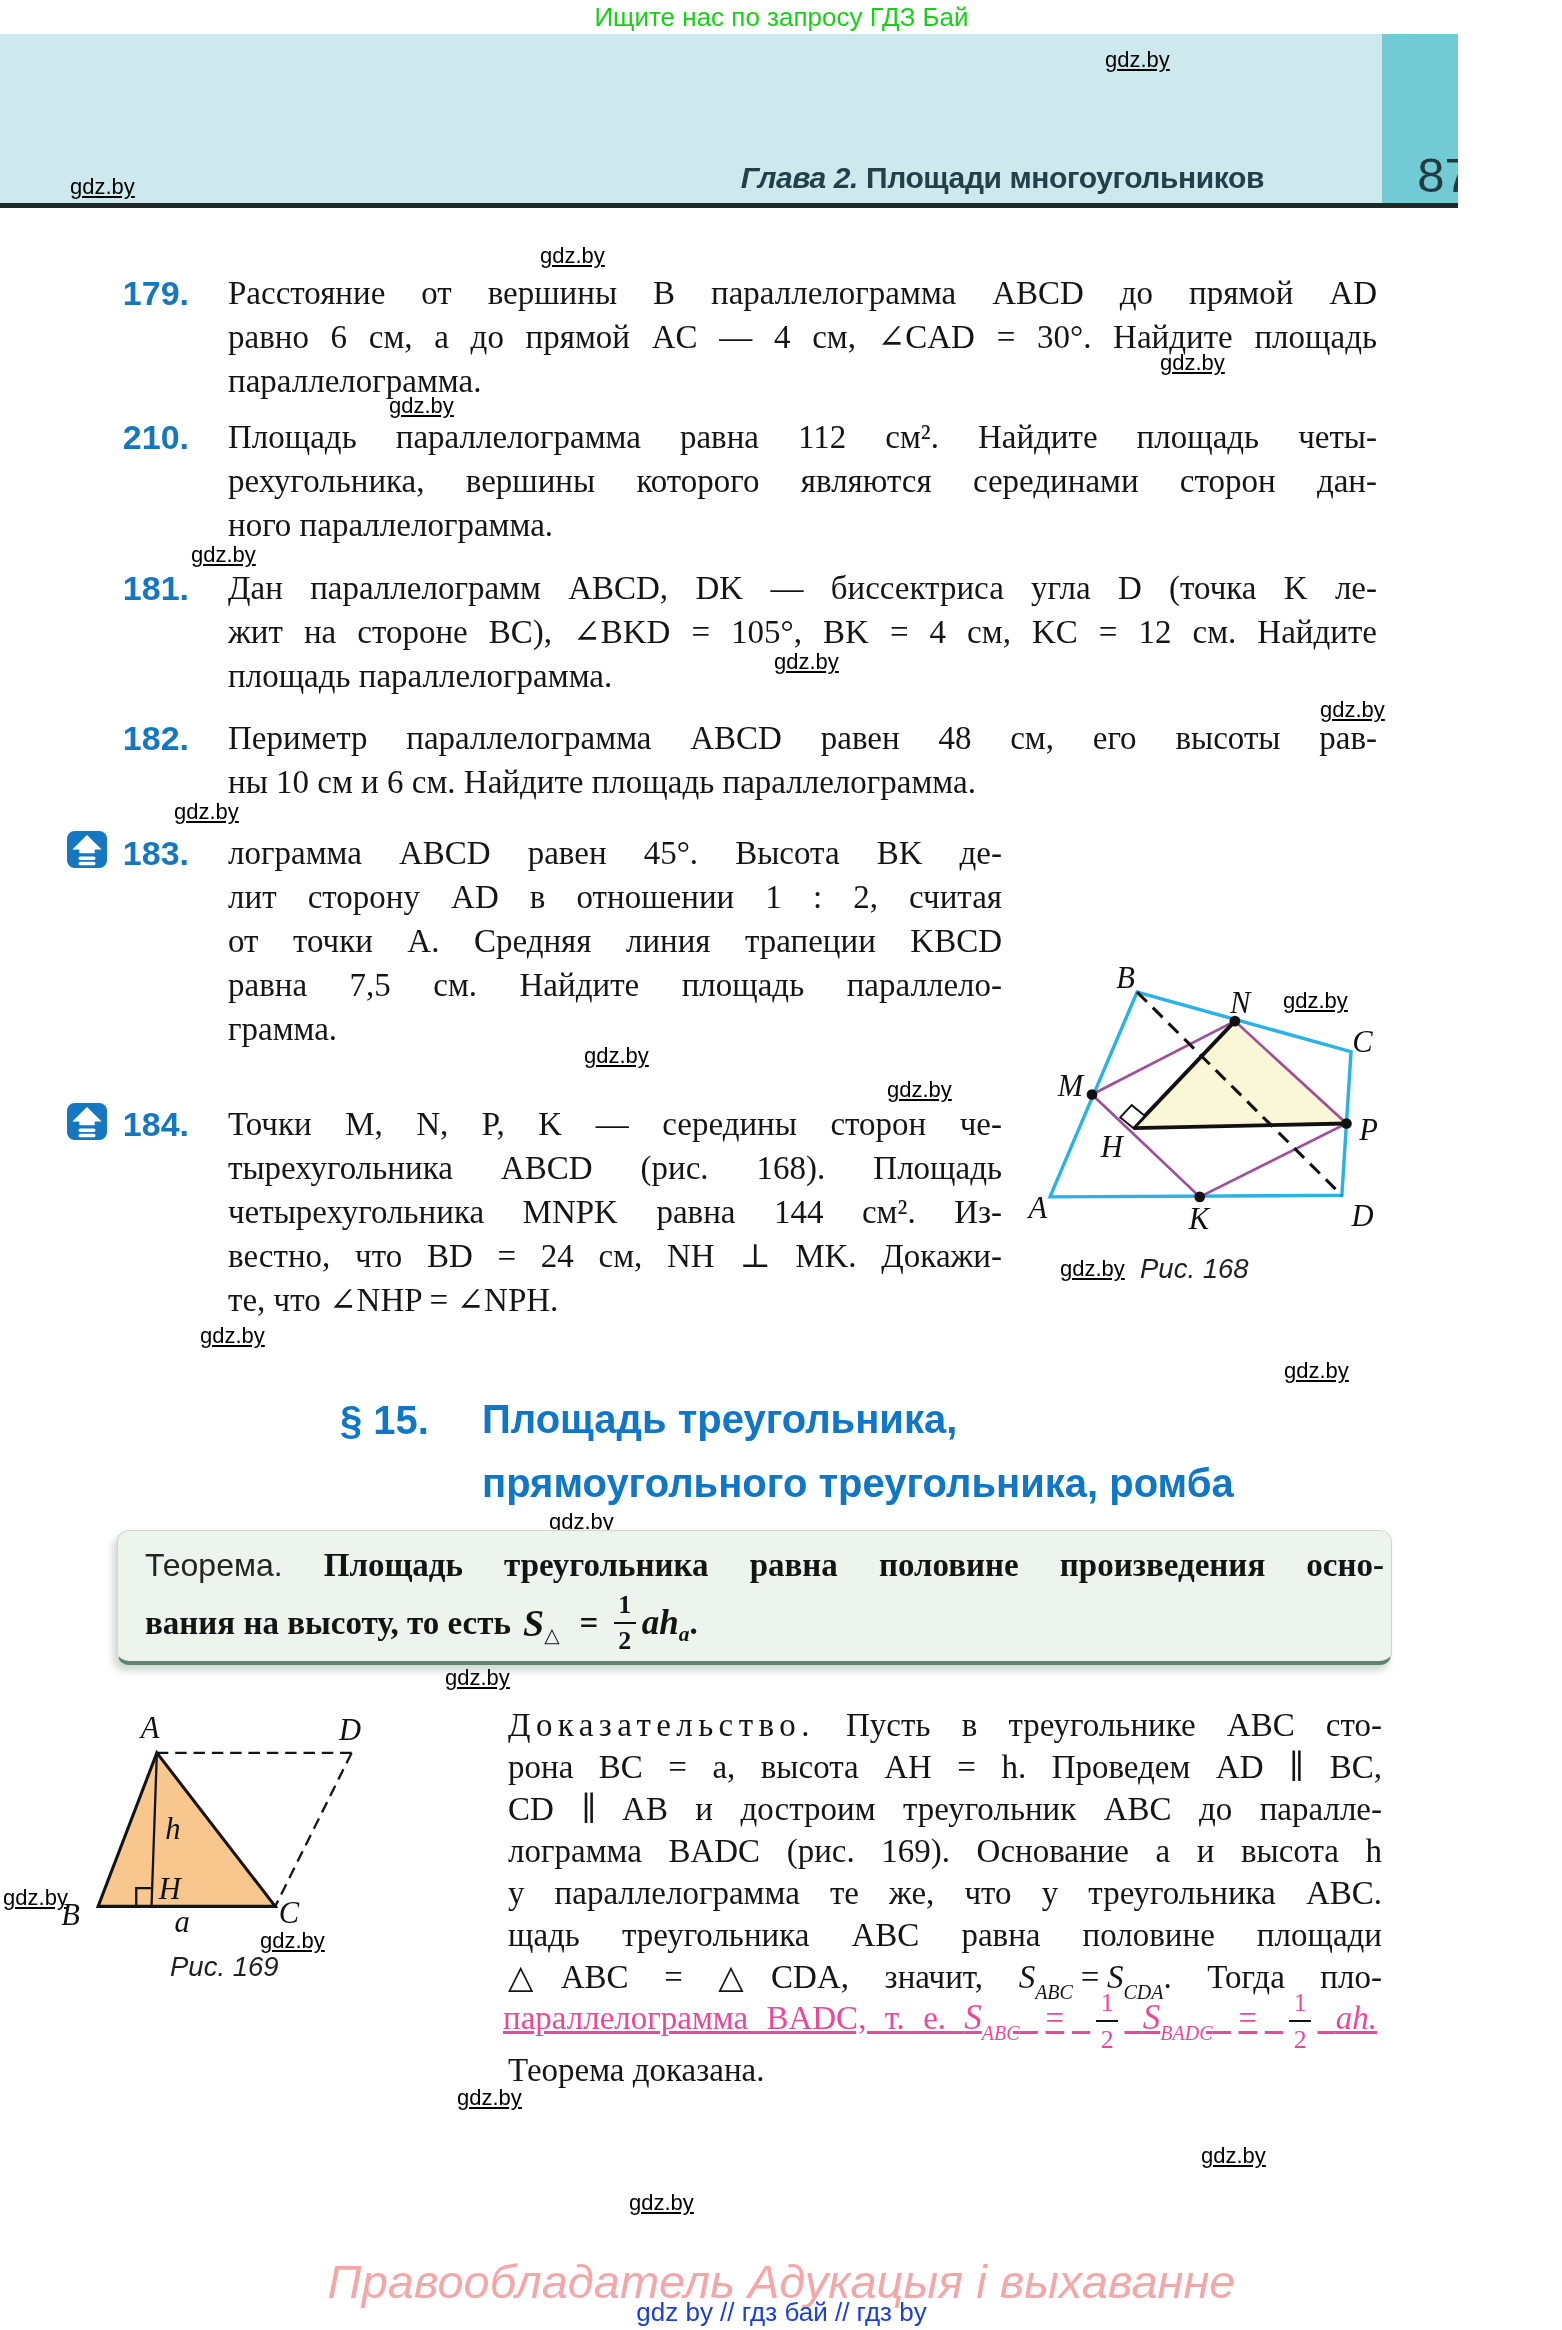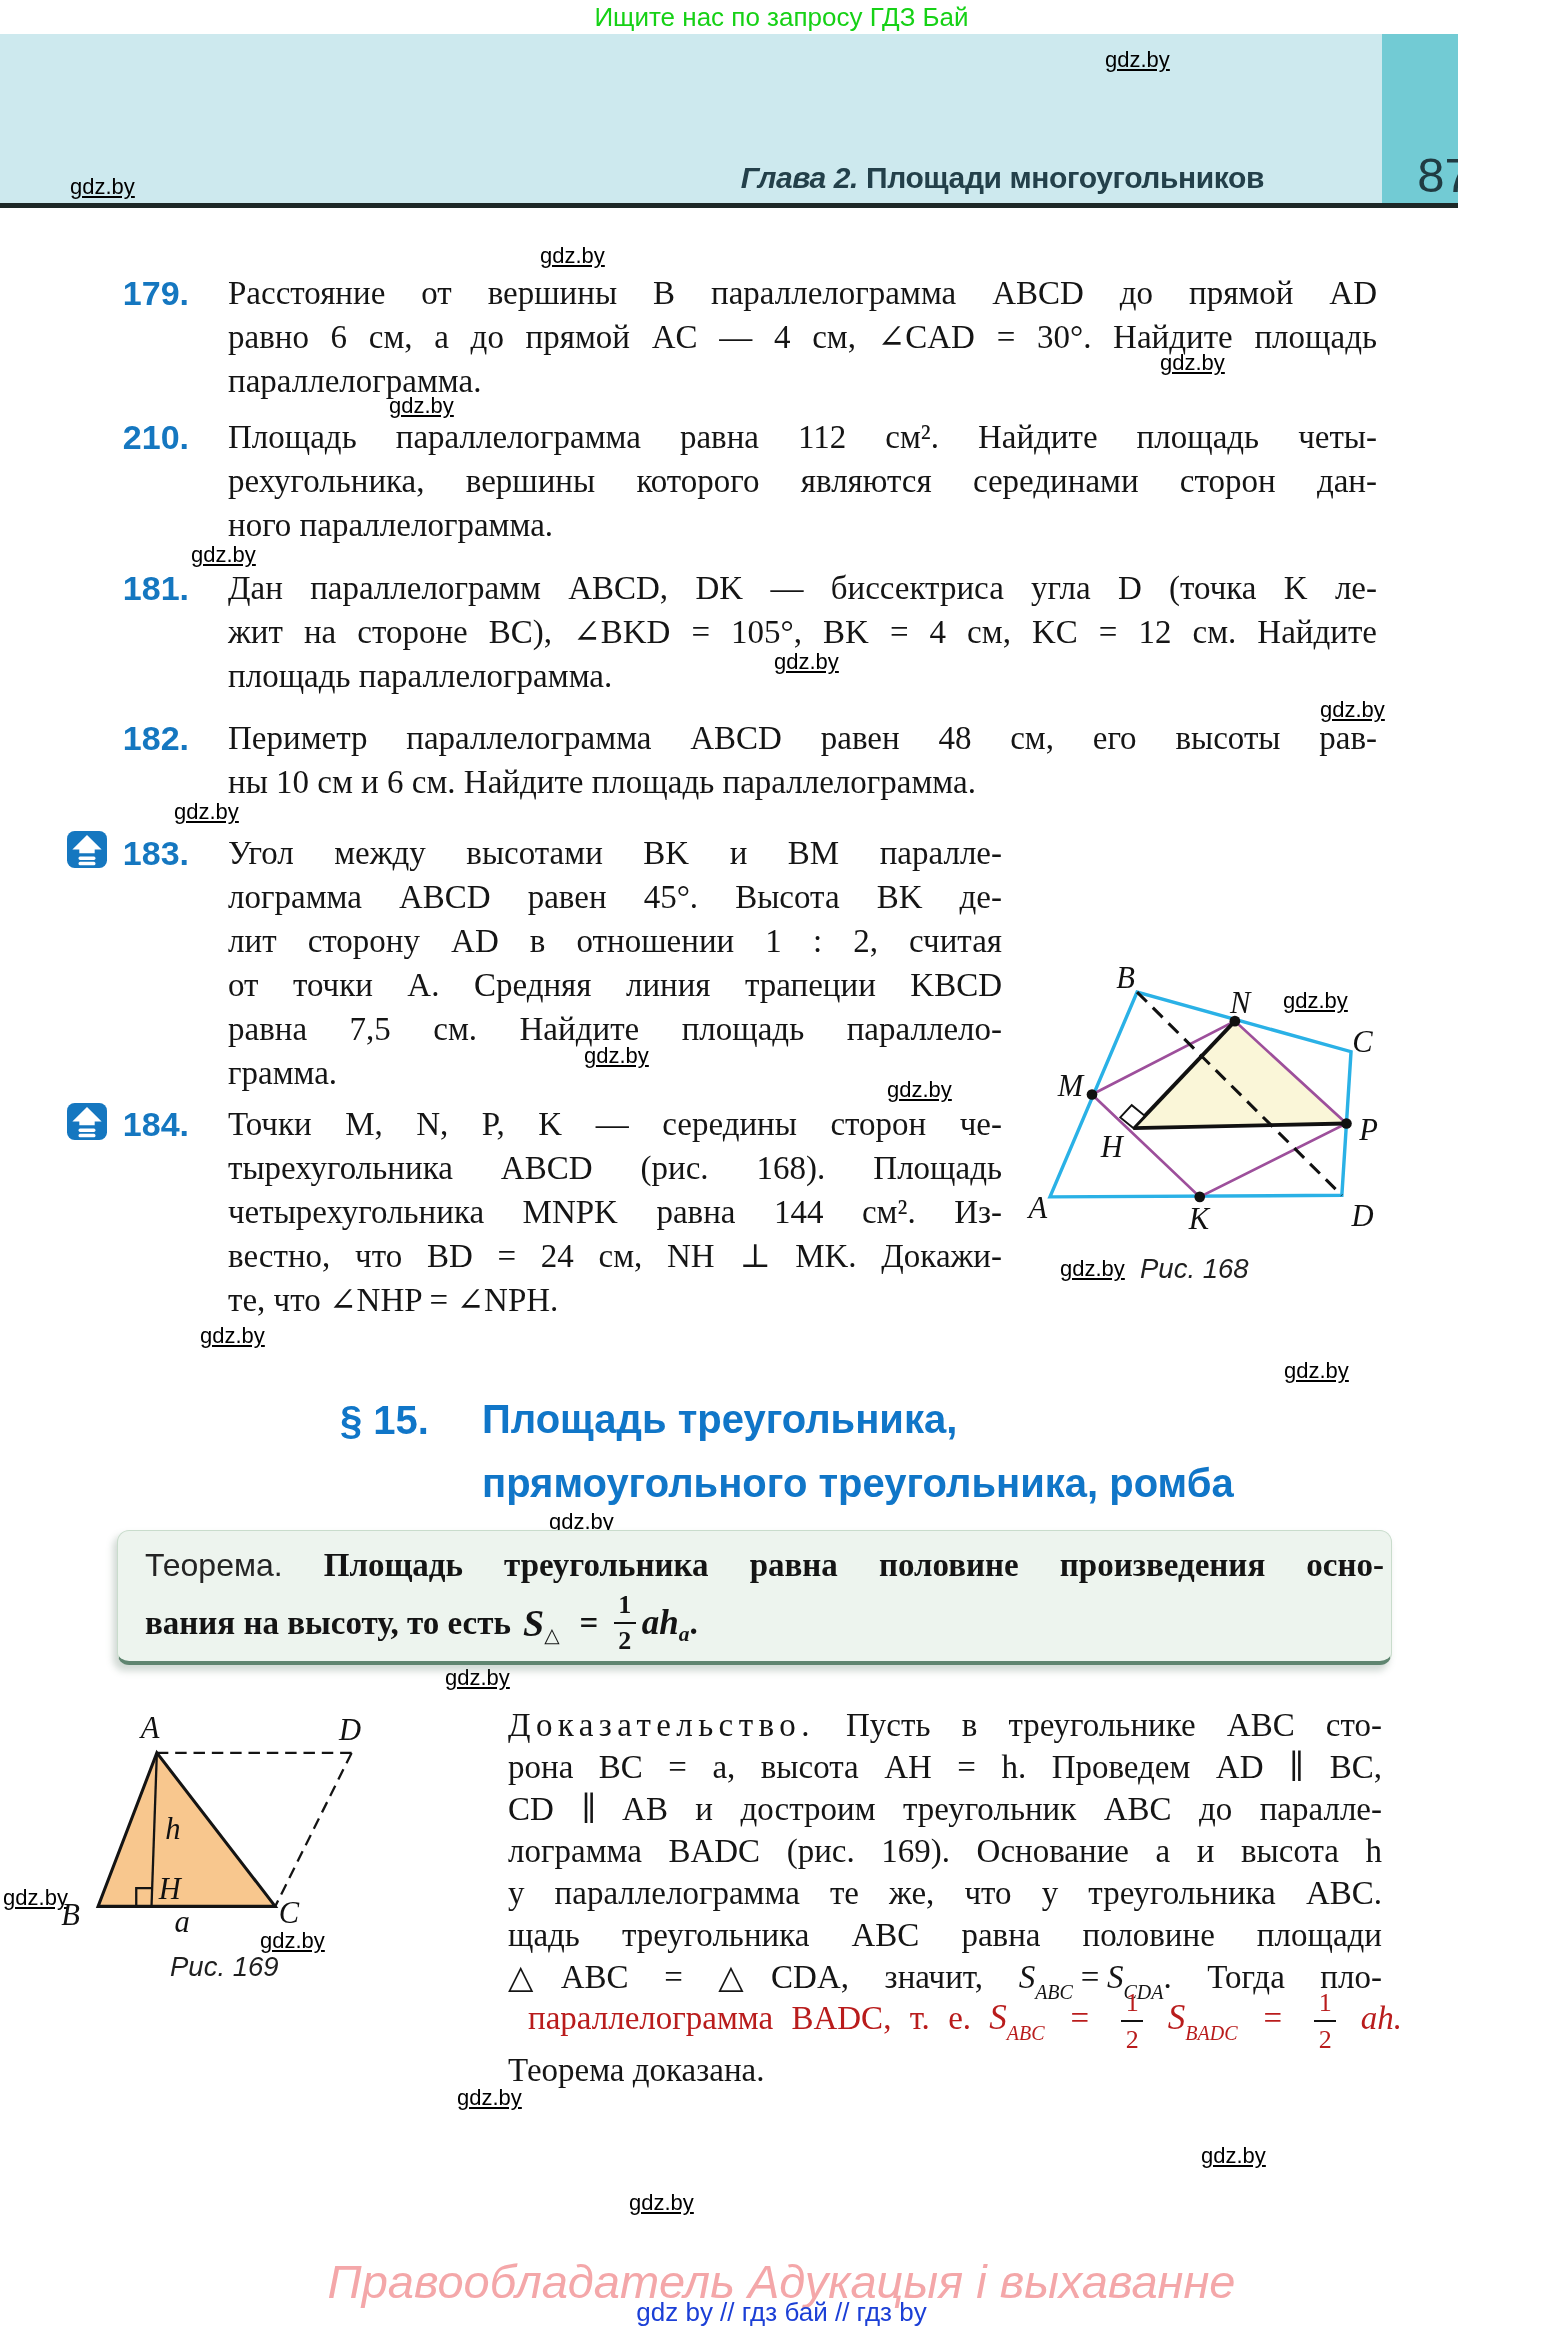--- a/index.html
+++ b/index.html
@@ -58,22 +58,22 @@
   .frac .fd{font:700 26px "Liberation Serif",serif;padding-top:2.3px;}
   .frac.light .fn,.frac.light .fd{font-weight:400;}
 
   
   .proof{position:absolute;left:508px;top:1704px;width:874px;
          font:33px/42px "Liberation Serif","DejaVu Serif","DejaVu Sans",serif;color:#151515;}
   .spaced{letter-spacing:5.4px;}
   .mi{font-style:italic;}
   .msub{font-size:20px;font-style:italic;vertical-align:-10.7px;}
   .eqsp{margin:0 7.7px;}
-  .proof-frm{position:absolute;left:528px;top:1988px;width:874px;text-align:justify;text-align-last:justify;
-             font:33px "Liberation Serif","DejaVu Serif",serif;color:#b91c1c;}
+  .proof-frm{position:absolute;left:503px;top:1988px;width:874px;text-align:justify;text-align-last:justify;
+             font:33px "Liberation Serif","DejaVu Serif",serif;color:#ec4899;text-decoration:underline;}
   .proof-end{position:absolute;left:508px;top:2052px;font:33px "Liberation Serif","DejaVu Serif",serif;color:#151515;}
 
   
   .pink{position:absolute;top:2254px;left:0;width:1563px;text-align:center;
         font:italic 47px "Liberation Sans","DejaVu Sans",sans-serif;color:#f4a7a9;}
   .links{position:absolute;top:2297px;left:0;width:1563px;text-align:center;
          font:26px "Liberation Sans","DejaVu Sans",sans-serif;color:#1b3fd6;}
 </style>
 </head>
 <body>
@@ -145,21 +145,20 @@
   </div>
 
   <svg class="task-icon" style="top:831px" viewBox="0 0 52 48">
     <rect x="0" y="0" width="52" height="48" rx="10" fill="#1577c0"></rect>
     <polygon points="26,5 45,24 36,24 36,29 16,29 16,24 7,24" fill="#ffffff"></polygon>
     <rect x="15" y="33" width="22" height="4.5" rx="2" fill="#ffffff"></rect>
     <rect x="15" y="40" width="22" height="4.5" rx="2" fill="#ffffff"></rect>
   </svg>
   <div class="pnum" style="top:831px">183.</div>
   <div class="ptext" style="top:831px;width:774px">
-    <div class="pline">Угол между высотами BK и BM паралле-</div>
     <div class="pline">лограмма ABCD равен 45°. Высота BK де-</div>
     <div class="pline">лит сторону AD в отношении 1 : 2, считая</div>
     <div class="pline">от точки A. Средняя линия трапеции KBCD</div>
     <div class="pline">равна 7,5 см. Найдите площадь параллело-</div>
     <div class="pline end">грамма.</div>
   </div>
 
   <svg class="task-icon" style="top:1103px" viewBox="0 0 52 48">
     <rect x="0" y="0" width="52" height="48" rx="10" fill="#1577c0"></rect>
     <polygon points="26,5 45,24 36,24 36,29 16,29 16,24 7,24" fill="#ffffff"></polygon>

